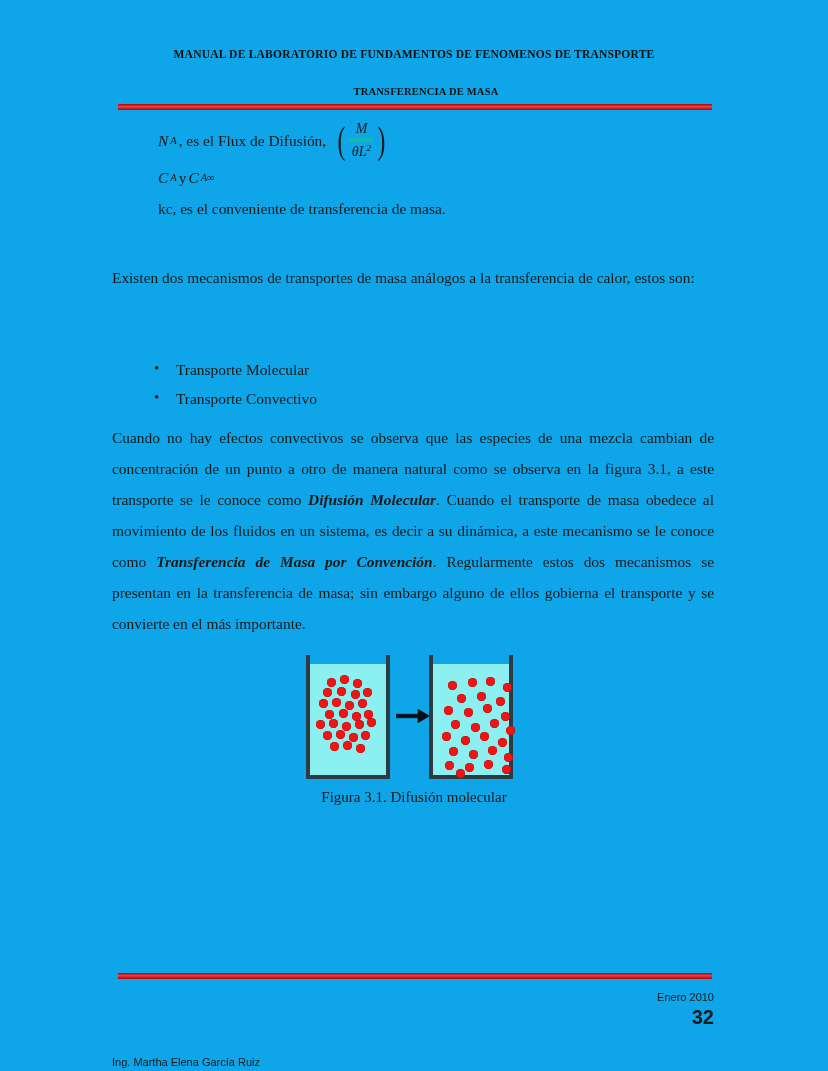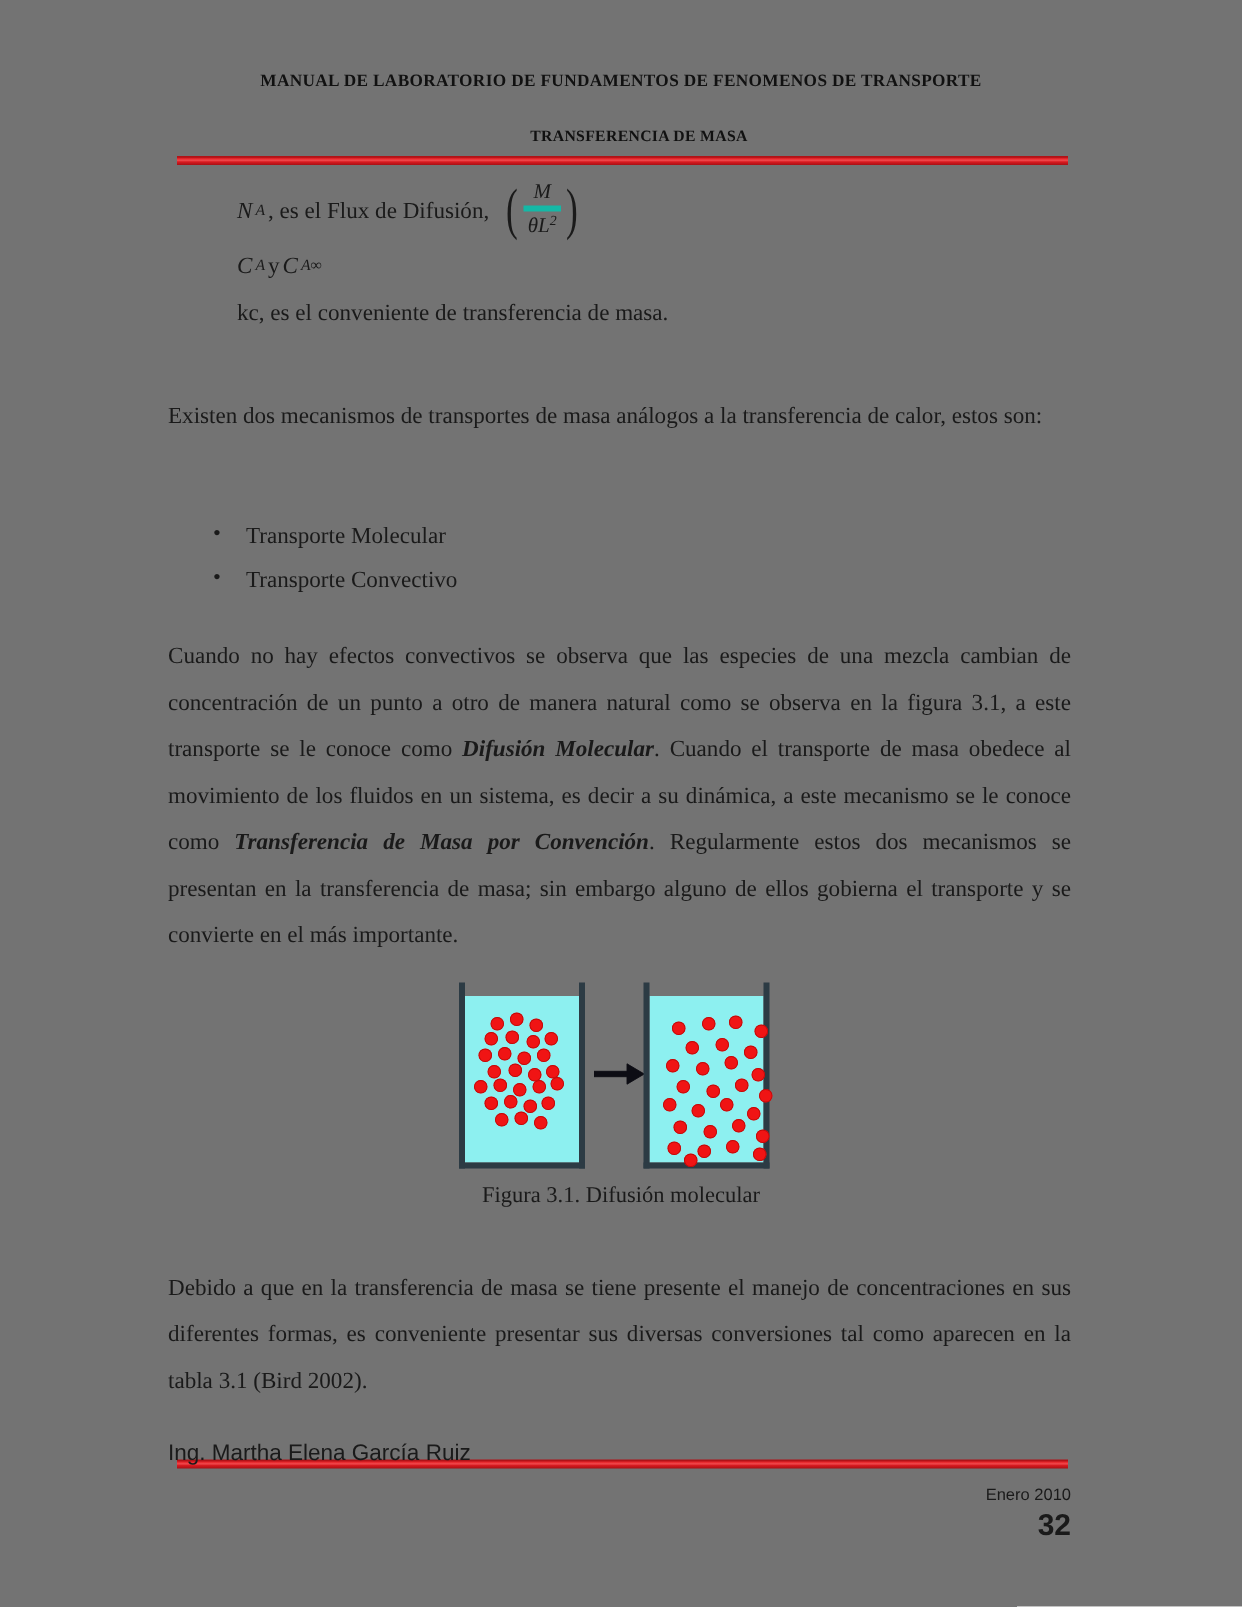--- a/index.html
+++ b/index.html
@@ -12,21 +12,21 @@
     height: 1071px;
     position: relative;
     font-family: "Liberation Serif", "DejaVu Serif", serif;
     color: #1a1a1a;
     overflow: hidden;
   }
 
   .page {
     position: absolute;
     inset: 0;
-    background: #737373;
+    background: #0ea5e9;
   }
 
   
   .doc-header {
     position: absolute;
     left: 0;
     right: 0;
     text-align: center;
     font-weight: bold;
     font-size: 11.5px;
@@ -119,21 +119,21 @@
     font-size: 0.66em;
     vertical-align: 0.5em;
     font-style: italic;
   }
 
   
   .bullet-list {
     position: absolute;
     left: 112px;
     width: 602px;
-    margin: 0;
+    margin: 12px;
     padding: 0;
     list-style: none;
   }
   .bullet-item {
     font-size: 15.4px;
     line-height: 29px;
     padding-left: 52px;
     position: relative;
   }
   .bullet-item::before {
@@ -217,23 +217,23 @@
     top: 789px;
     text-align: center;
     font-size: 15px;
     color: #1a1a1a;
   }
 
   
   .footer-author {
     position: absolute;
     left: 112px;
-    top: 960px;
+    top: 1056px;
     font-family: "Liberation Sans", "DejaVu Sans", sans-serif;
-    font-size: 15px;
+    font-size: 11px;
     color: #1a1a1a;
   }
   .footer-date {
     position: absolute;
     right: 114px;
     top: 991px;
     font-family: "Liberation Sans", "DejaVu Sans", sans-serif;
     font-size: 11px;
     text-align: right;
     color: #1a1a1a;
@@ -383,23 +383,20 @@
             <div class="dot" style="left: 73px; top: 110px; background: rgb(240, 20, 20);"></div>
             <div class="dot" style="left: 27px; top: 114px; background: rgb(240, 20, 20);"></div>
           </div>
       </div>
 
     </div>
   </div>
 
   <div class="fig-caption">Figura 3.1. Difusión molecular</div>
 
-  <div class="content" style="top:843px;">
-    <p class="para">Debido a que en la transferencia de masa se tiene presente el manejo de concentraciones en sus diferentes formas, es conveniente presentar sus diversas conversiones tal como aparecen en la tabla 3.1 (Bird 2002).</p>
-  </div>
 
   <div class="rule-red rule-bottom"></div>
 
   <div class="footer-author">Ing. Martha Elena García Ruiz</div>
 
   <div class="footer-date">Enero 2010</div>
 
   <div class="footer-page">32</div>
 
 </div>

